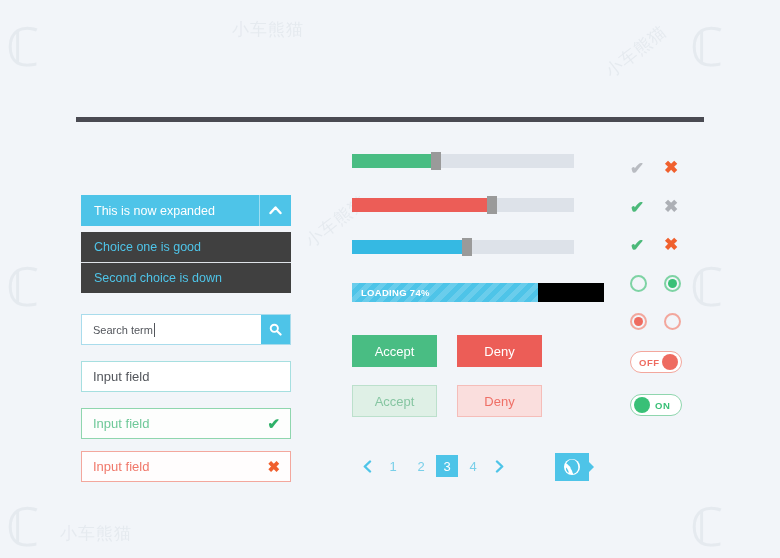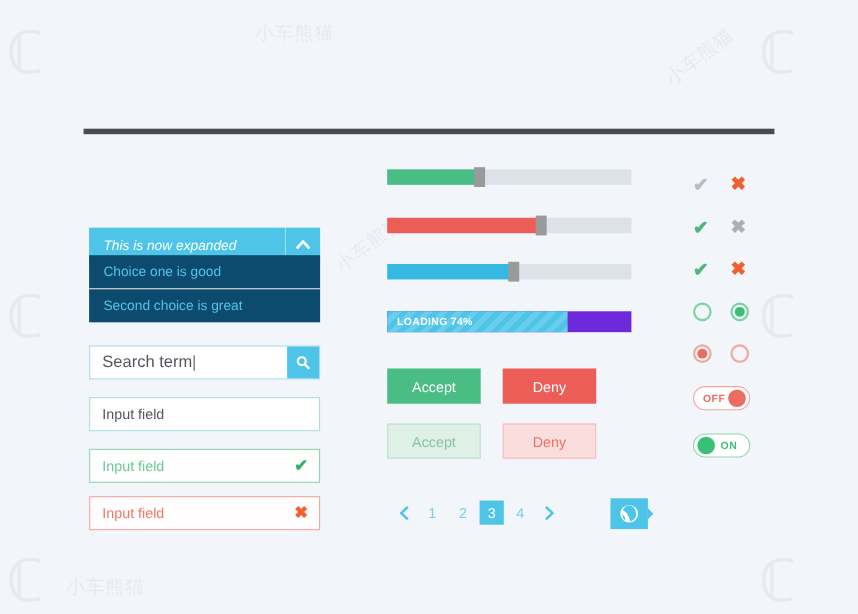--- a/index.html
+++ b/index.html
@@ -76,21 +76,21 @@
     display: flex;
     align-items: center;
     justify-content: center;
     color: #ffffff;
   }
   .dropdown .dd-arrow svg { display: block; }
 
   .dd-options {
     position: absolute;
     width: 210px;
-    background: #0c4a6e;
+    background: #404040;
   }
   .dd-option {
     height: 30px;
     display: flex;
     align-items: center;
     padding-left: 13px;
     color: #4ec4e8;
     font-size: 12.5px;
   }
   .dd-option + .dd-option { border-top: 1px solid #dfe3e8; }
@@ -103,21 +103,21 @@
     display: flex;
     background: #ffffff;
     border: 1px solid #a9dcec;
     box-sizing: border-box;
   }
   .search-input {
     flex: 1;
     display: flex;
     align-items: center;
     padding-left: 11px;
-    font-size: 15px;
+    font-size: 11px;
     color: #53565c;
     position: relative;
   }
   .caret {
     display: inline-block;
     width: 1px;
     height: 14px;
     background: #53565c;
     margin-left: 1px;
     vertical-align: middle;
@@ -172,23 +172,23 @@
     position: absolute;
     top: -2px;
     width: 10px;
     height: 18px;
     background: #9a9a9a;
     transform: translateX(-5px);
   }
 
   .loadbar {
     position: absolute;
-    width: 222px;
+    width: 252px;
     height: 19px;
-    background: #6d28d9;
+    background: #000000;
   }
   .loadbar .lfill {
     position: absolute;
     left: 0; top: 0; height: 19px;
     background: #4ec4e8;
     background-image: repeating-linear-gradient(
       -45deg,
       rgba(255,255,255,0.16) 0px,
       rgba(255,255,255,0.16) 5px,
       rgba(255,255,255,0) 5px,
@@ -354,31 +354,31 @@
   <div class="wm wm-sm" style="left:300px; top:210px; transform:rotate(-38deg);">小车熊猫</div>
   <div class="wm wm-big" style="left:690px; top:248px;">ℂ</div>
   <div class="wm wm-big" style="left:6px; top:488px;">ℂ</div>
   <div class="wm wm-sm" style="left:60px; top:522px;">小车熊猫</div>
   <div class="wm wm-big" style="left:690px; top:488px;">ℂ</div>
   <div class="wm wm-sm" style="left:600px; top:40px; transform:rotate(-38deg);">小车熊猫</div>
 
   <div class="title-rule"></div>
 
 
-  <div class="dropdown" style="left:81px; top:207px;font-style:italic;">
+  <div class="dropdown" style="left:81px; top:195px;">
     <div class="dd-label">This is now expanded</div>
     <div class="dd-arrow">
       <svg width="13" height="9" viewBox="0 0 13 9">
           <path d="M1.5 7 L6.5 1.5 L11.5 7" stroke="#ffffff" stroke-width="2.4" fill="none" stroke-linecap="round" stroke-linejoin="round"></path>
         </svg>
     </div>
   </div>
   <div class="dd-options" style="left:81px; top:232px;">
     <div class="dd-option">Choice one is good</div>
-    <div class="dd-option">Second choice is great</div>
+    <div class="dd-option">Second choice is down</div>
   </div>
 
   <div class="search-row" style="left:81px; top:314px;">
     <div class="search-input">
         <span>Search term</span>
         <span class="caret"></span>
       </div>
     <div class="search-btn">
       <svg width="13" height="13" viewBox="0 0 13 13">
           <circle cx="5.3" cy="5.3" r="3.6" stroke="#ffffff" stroke-width="1.9" fill="none"></circle>

